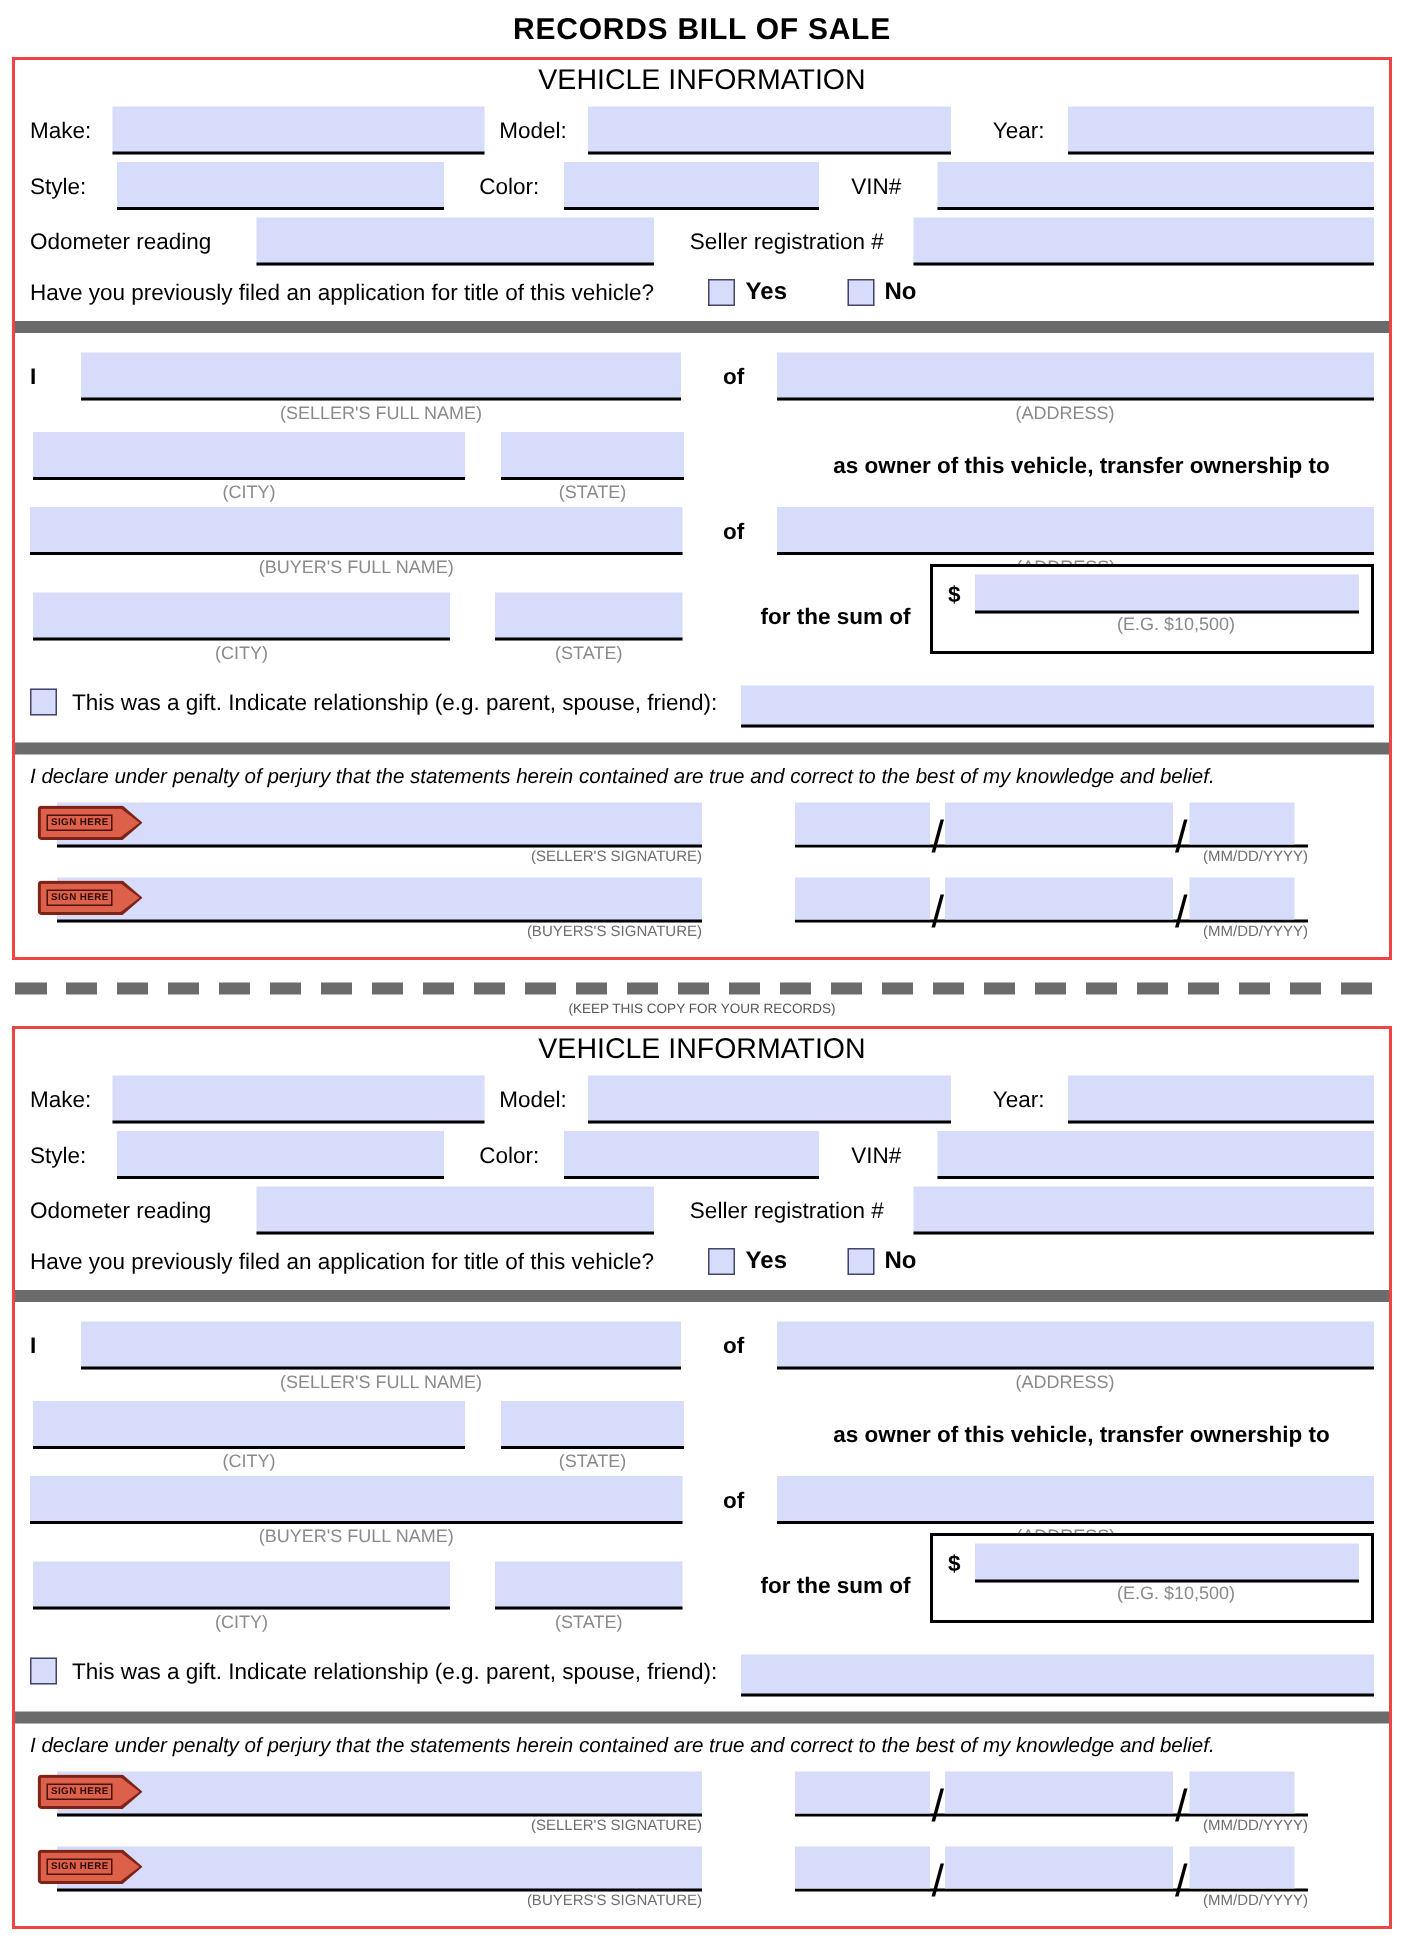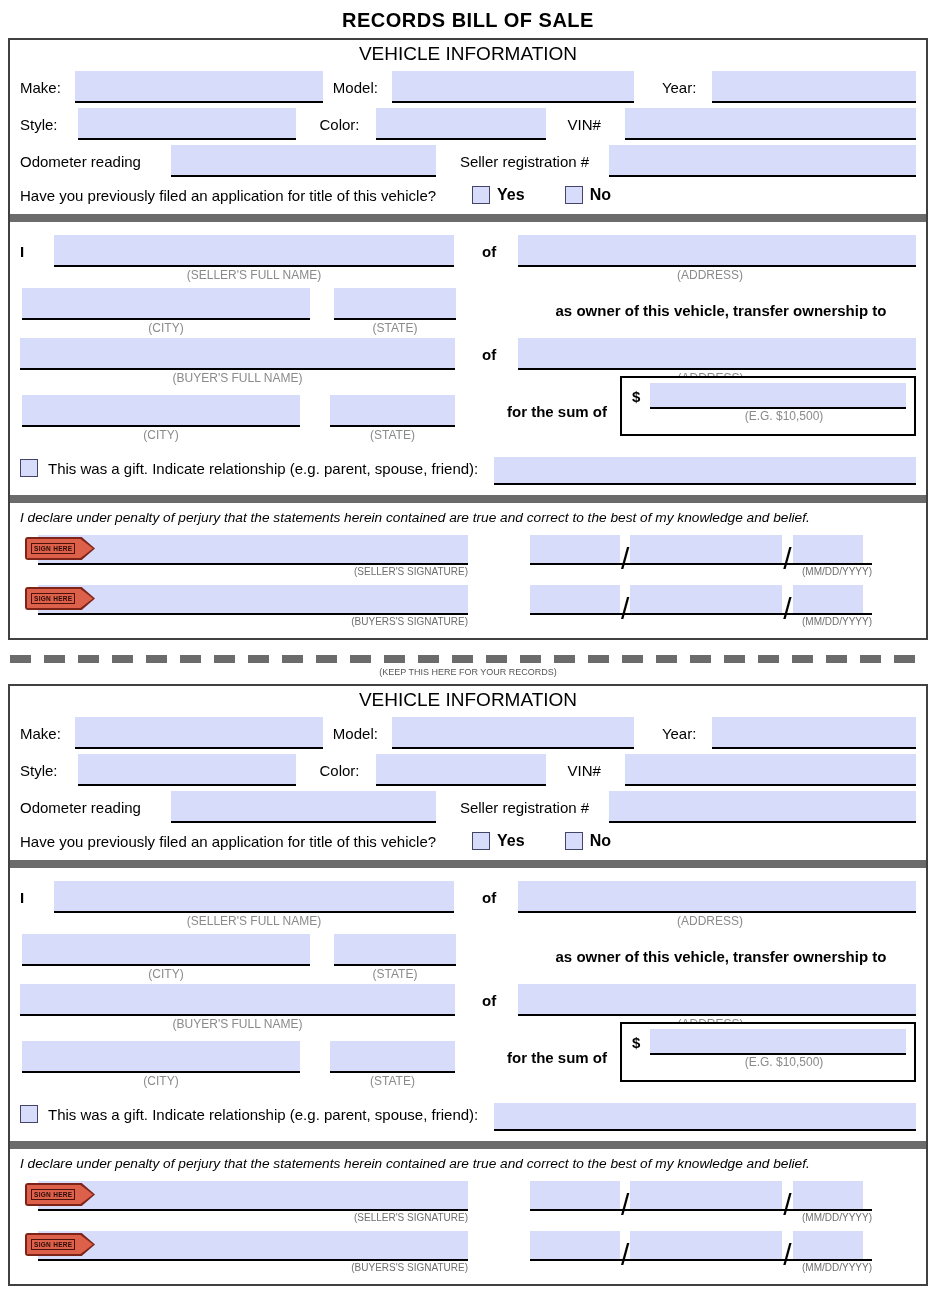--- a/index.html
+++ b/index.html
@@ -7,21 +7,21 @@
     width: 936px; height: 1292px;
     background: #ffffff;
     font-family: "Liberation Sans", "DejaVu Sans", sans-serif;
     color: #000;
     overflow: hidden;
   }
   .doc-title {
     text-align: center; font-size: 20px; font-weight: bold;
     letter-spacing: .5px; padding: 9px 0 6px;
   }
-  .copy { border: 2px solid #404040; margin: 0 8px; background: #fff; }
+  .copy { border: 2px solid #ef4444; margin: 0 8px; background: #fff; }
   .sec { padding: 0 10px; }
   .divider { height: 8px; background: #6b6b6b; }
   .sec-header { text-align: center; font-size: 19px; padding: 3px 0 1px; }
 
   .frow { display: flex; align-items: flex-end; height: 37px; }
   .lbl { font-size: 15px; padding-bottom: 7px; white-space: nowrap; }
   .field {
     background: #d7dcfa; border-bottom: 2px solid #000; height: 32px;
   }
   .qrow { display: flex; align-items: center; padding: 9px 0 10px; }
@@ -240,21 +240,21 @@
       <div class="sigcaps">
         <span class="sigcap-left">(BUYERS'S SIGNATURE)</span>
         <span class="sigcap-right">(MM/DD/YYYY)</span>
       </div>
     </div>
 
   </div>
 </div>
 
 <div class="dashed-sep"></div>
-<div class="keep-note">(KEEP THIS HERE FOR YOUR RECORDS)</div>
+<div class="keep-note">(KEEP THIS COPY FOR YOUR RECORDS)</div>
 
 <div>
   <div class="copy">
 
     <div class="sec">
       <div class="sec-header">VEHICLE INFORMATION</div>
 
       <div class="frow">
         <span class="lbl">Make:</span>
         <div class="field spacer" style="width:248px;margin-left:14px;"></div>

